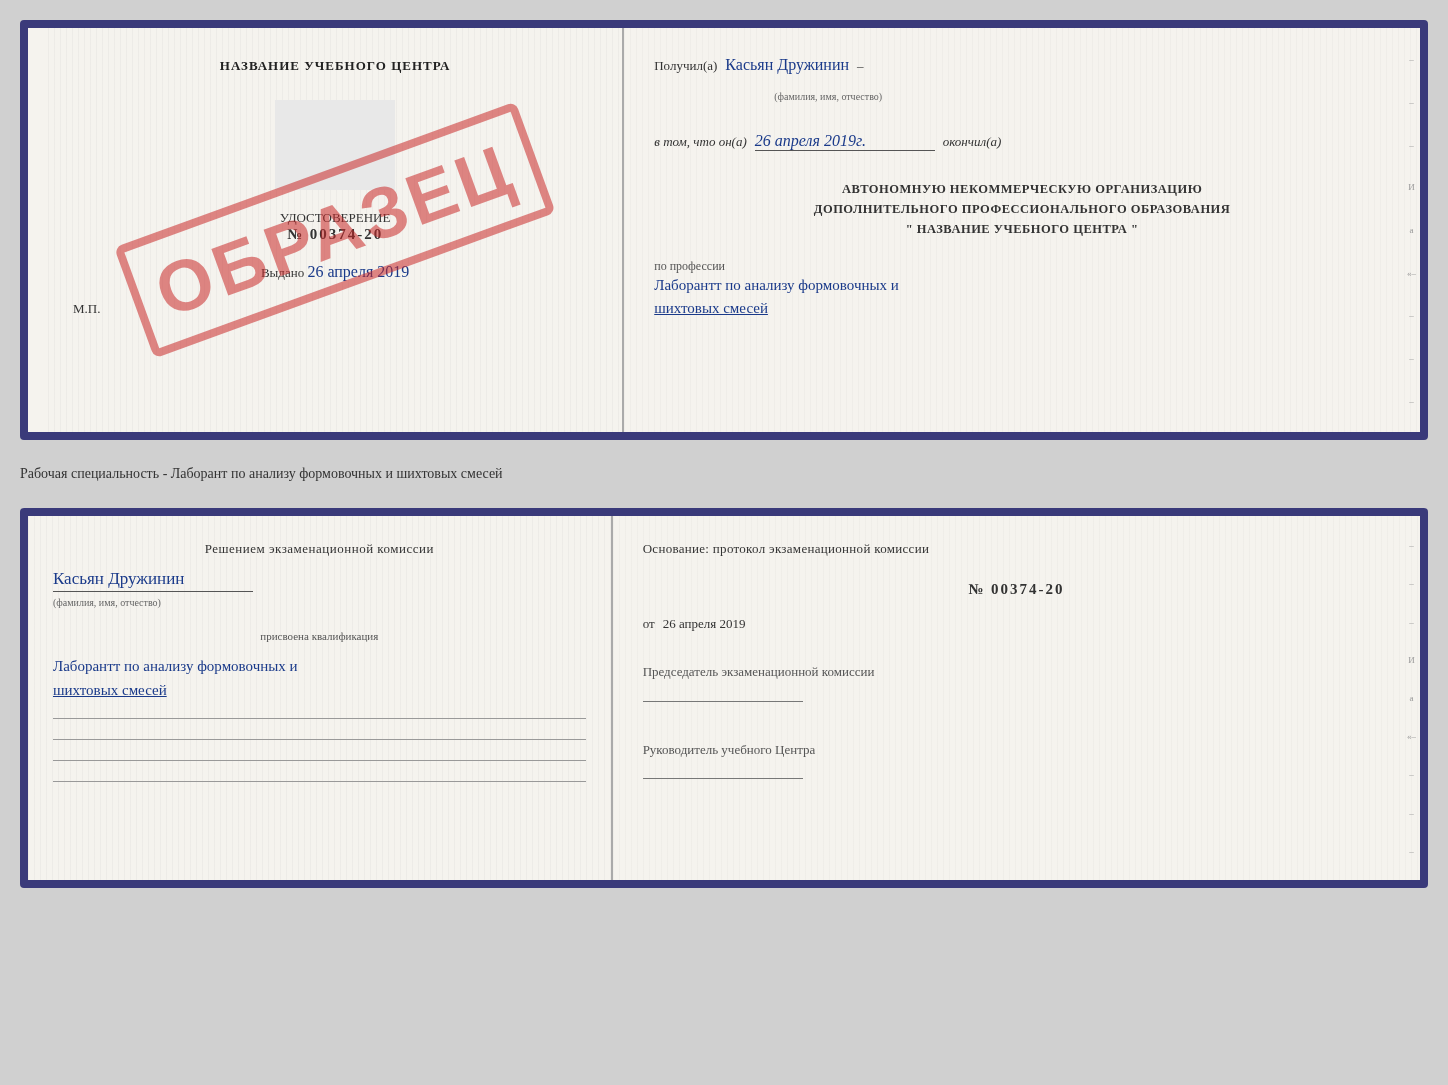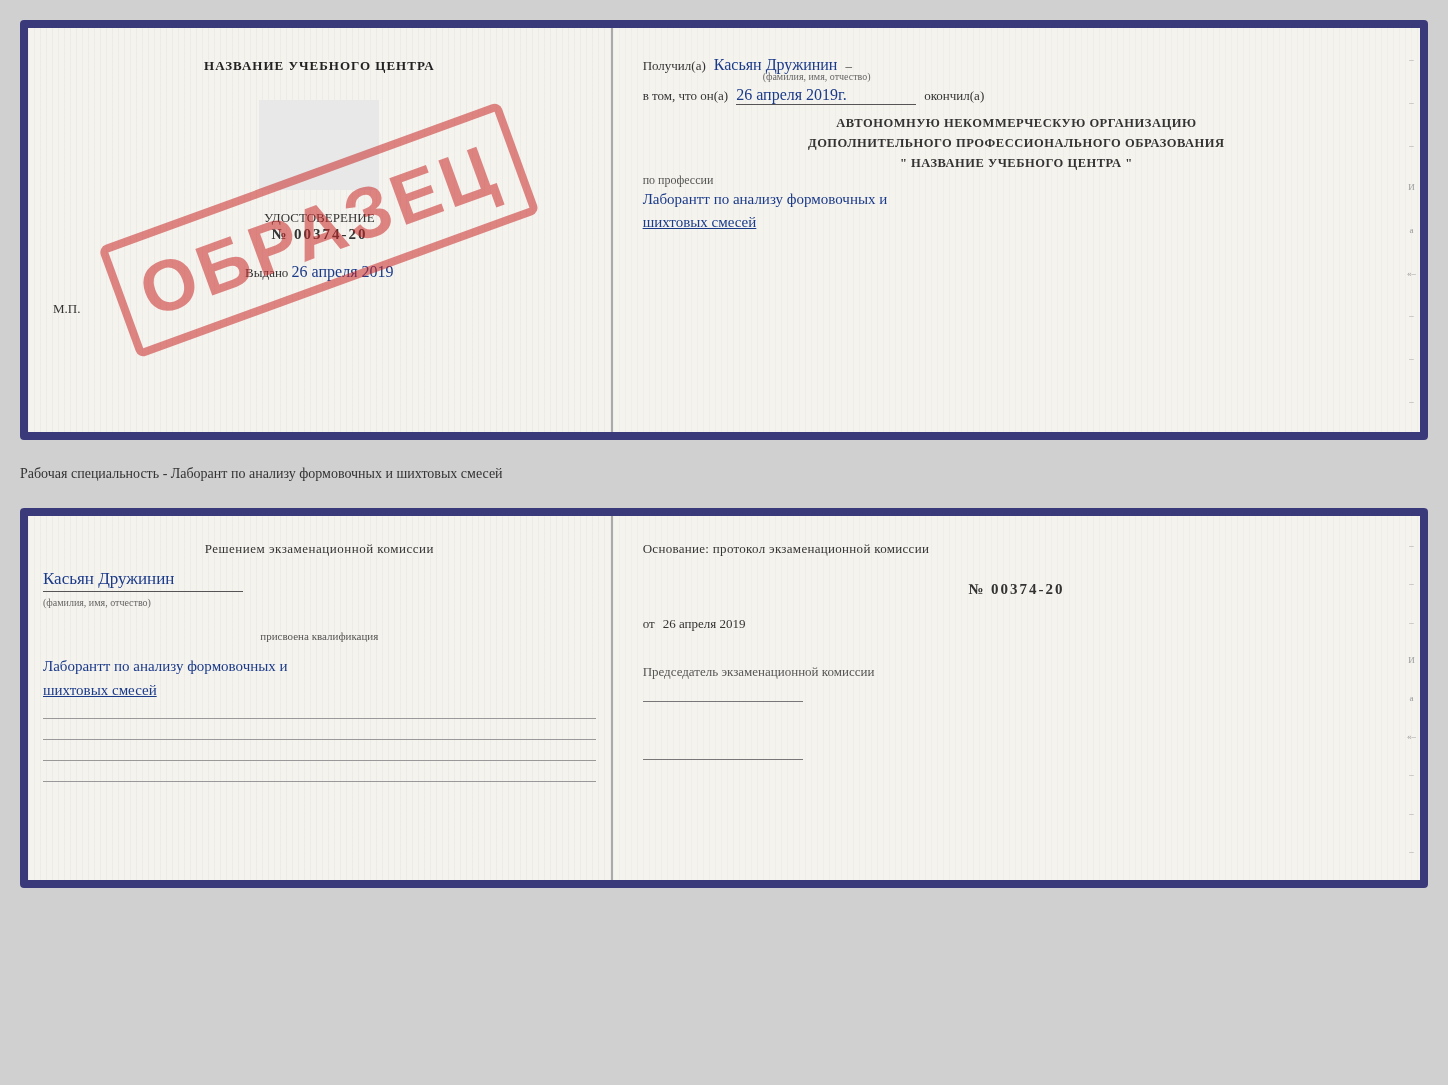--- a/index.html
+++ b/index.html
@@ -20,20 +20,21 @@
     
     .doc-card {
       background: #f5f3ee;
       border: 8px solid #3a3a7a;
       border-radius: 4px;
       display: flex;
       width: 100%;
       min-height: 420px;
       position: relative;
       overflow: hidden;
+      padding-left: 20px;
     }
 
     
     .doc-left {
       width: 42%;
       border-right: 2px solid #aaa;
       padding: 30px 25px;
       display: flex;
       flex-direction: column;
       align-items: center;
@@ -46,21 +47,21 @@
         transparent 6px
       );
     }
 
     
     .doc-right {
       width: 58%;
       padding: 28px 30px;
       display: flex;
       flex-direction: column;
-      gap: 0;
+      gap: 20px;
       background: repeating-linear-gradient(
         90deg,
         rgba(0,0,0,0.025) 0px,
         rgba(0,0,0,0.025) 1px,
         transparent 1px,
         transparent 6px
       );
     }
 
     
@@ -193,21 +194,21 @@
       display: flex;
       width: 100%;
       min-height: 380px;
       position: relative;
       overflow: hidden;
     }
 
     .doc-bottom-left {
       width: 42%;
       border-right: 2px solid #aaa;
-      padding: 25px 15px;
+      padding: 25px 25px;
       display: flex;
       flex-direction: column;
       gap: 12px;
       background: repeating-linear-gradient(
         90deg,
         rgba(0,0,0,0.03) 0px,
         rgba(0,0,0,0.03) 1px,
         transparent 1px,
         transparent 6px
       );
@@ -342,21 +343,21 @@
 
       <div class="right-row">
         <span class="right-label">Получил(а)</span>
         <span class="handwritten">Касьян Дружинин</span>
         <span class="right-label">–</span>
       </div>
       <div style="margin-top:-8px;">
         <span class="small-label" style="margin-left:120px;">(фамилия, имя, отчество)</span>
       </div>
 
-      <div class="right-row" style="margin-top:2px;">
+      <div class="right-row" style="margin-top:8px;font-style:italic;">
         <span class="right-label">в том, что он(а)</span>
         <span class="handwritten underline-field">26 апреля 2019г.</span>
         <span class="right-label">окончил(а)</span>
       </div>
 
       <div style="margin-top:8px;">
         <div class="block-text">АВТОНОМНУЮ НЕКОММЕРЧЕСКУЮ ОРГАНИЗАЦИЮ</div>
         <div class="block-text">ДОПОЛНИТЕЛЬНОГО ПРОФЕССИОНАЛЬНОГО ОБРАЗОВАНИЯ</div>
         <div class="block-text">"   НАЗВАНИЕ УЧЕБНОГО ЦЕНТРА   "</div>
       </div>
@@ -419,20 +420,21 @@
         <span class="right-date-label">от</span>
         <span class="right-date-label">26 апреля 2019</span>
       </div>
 
       <div style="margin-top:16px;">
         <div class="right-role-label">Председатель экзаменационной комиссии</div>
         <div class="right-signature-line"></div>
       </div>
 
       <div style="margin-top:20px;">
+        <div class="right-role-label">Руководитель учебного Центра</div>
         <div class="right-signature-line"></div>
       </div>
 
       <div style="position:absolute; right:4px; top:0; height:100%; display:flex; flex-direction:column; justify-content:space-around; padding:10px 0;">
         <span class="side-char">–</span>
         <span class="side-char">–</span>
         <span class="side-char">–</span>
         <span class="side-char">И</span>
         <span class="side-char">а</span>
         <span class="side-char">«–</span>

